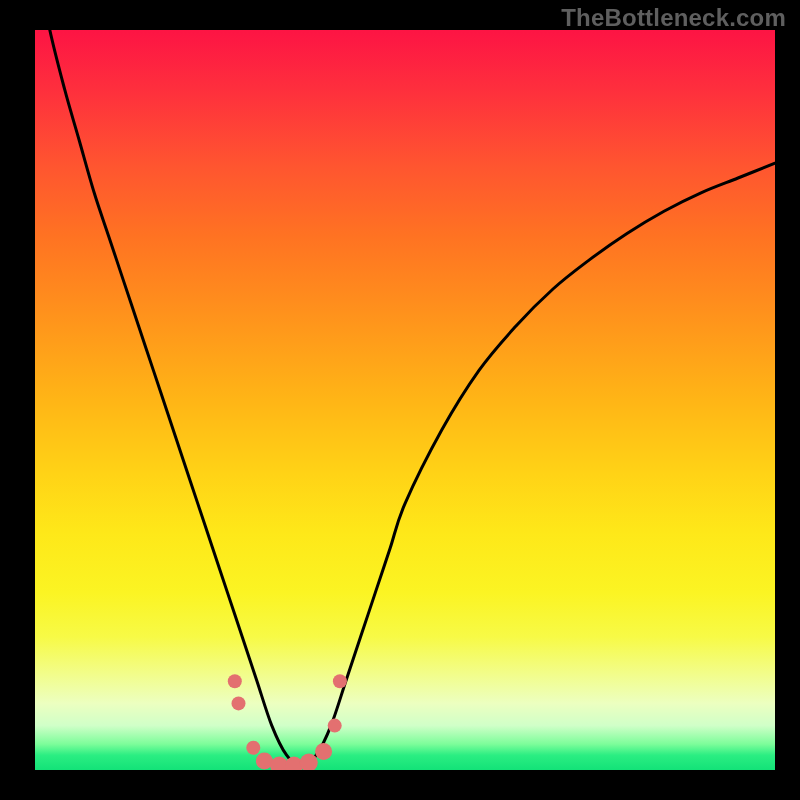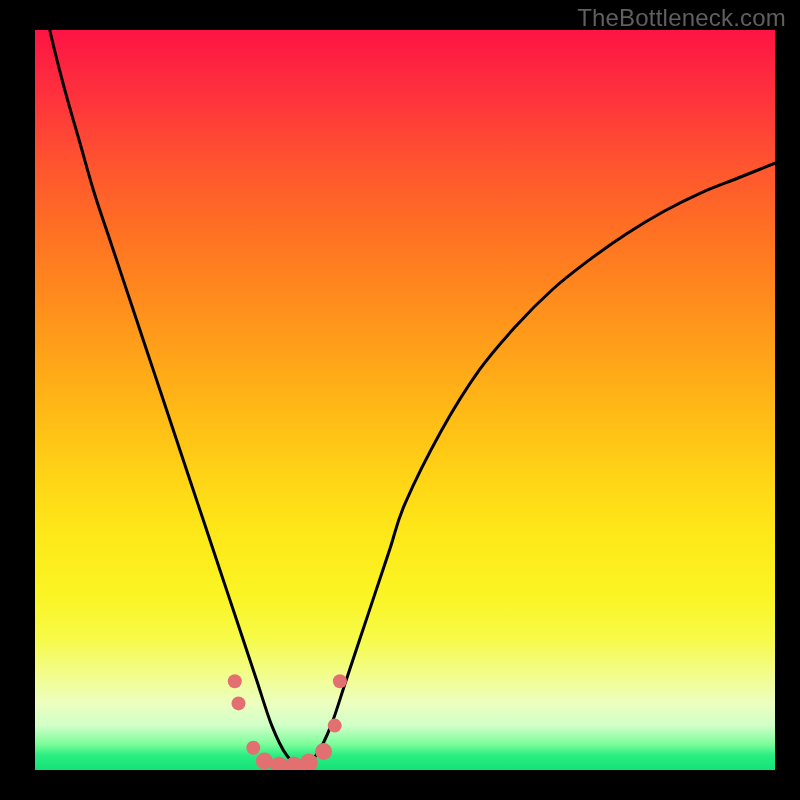--- a/index.html
+++ b/index.html
@@ -58,21 +58,21 @@
     top: 0;
     width: 740px;
     height: 740px;
   }
   .watermark {
     position: absolute;
     top: 4px;
     right: 14px;
     color: #5f5f5f;
     font-size: 24px;
-    font-weight: 400;
+    font-weight: 700;
     letter-spacing: 0.2px;
   }
 </style>
 </head>
 <body>
 
 <div class="frame">
   <div class="plot-area">
     <div class="gradient"></div>
     <svg class="curve" viewBox="0 0 740 740" preserveAspectRatio="none">

